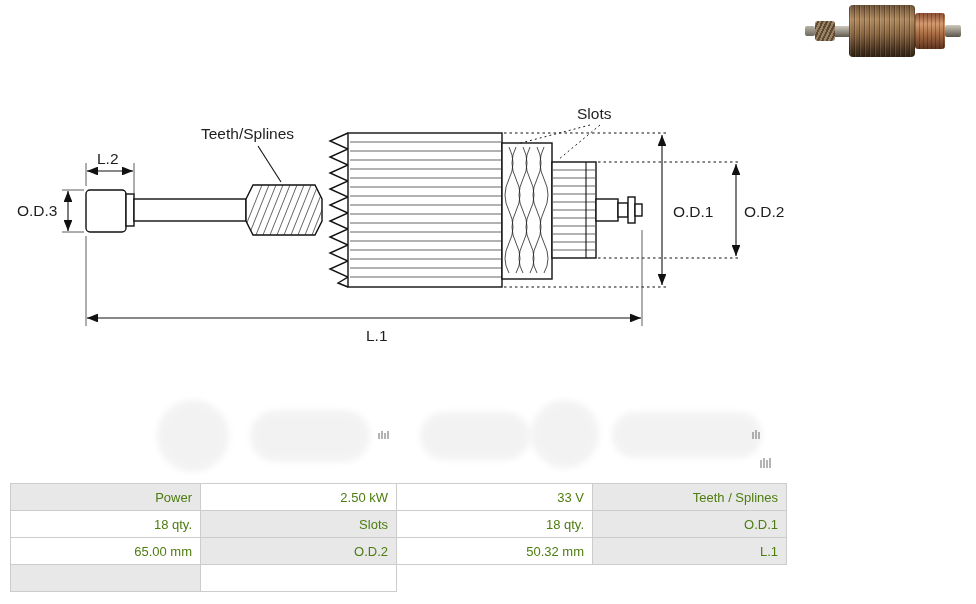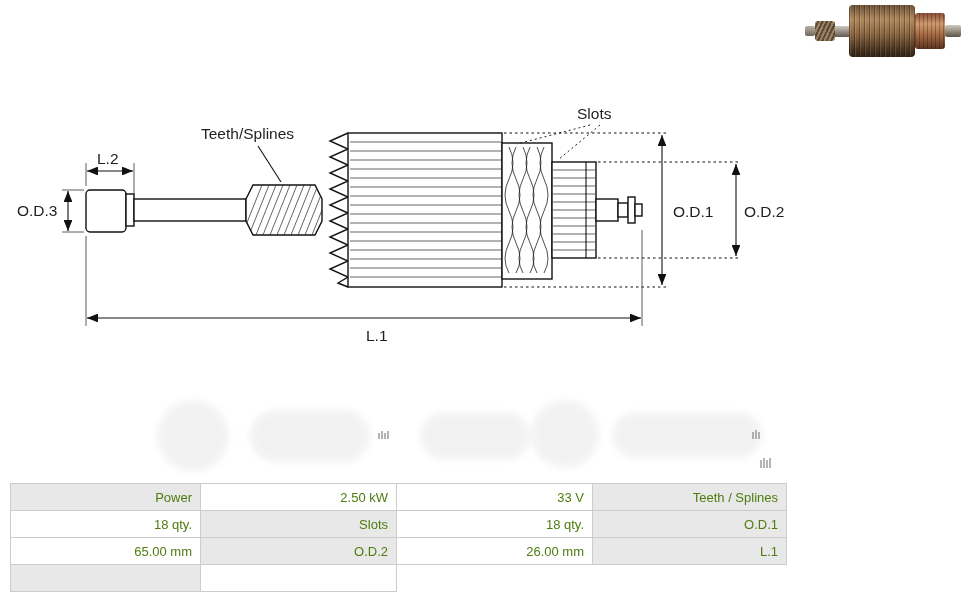--- a/index.html
+++ b/index.html
@@ -208,18 +208,18 @@
   <div class="cell val">33 V</div>
 
   <div class="cell lab">Teeth / Splines</div>
   <div class="cell val">18 qty.</div>
   <div class="cell lab">Slots</div>
   <div class="cell val">18 qty.</div>
 
   <div class="cell lab">O.D.1</div>
   <div class="cell val">65.00 mm</div>
   <div class="cell lab">O.D.2</div>
-  <div class="cell val">26.00 mm</div>
+  <div class="cell val">50.32 mm</div>
 
   <div class="cell lab">L.1</div>
   <div class="cell lab"></div>
   <div class="cell val"></div>
 </div>
 
 </body></html>

